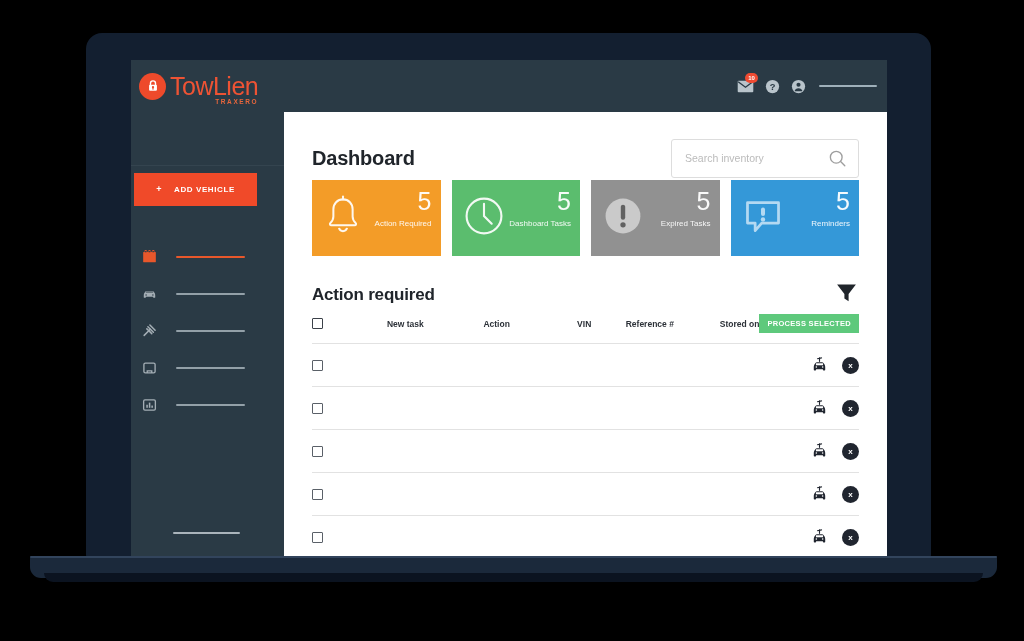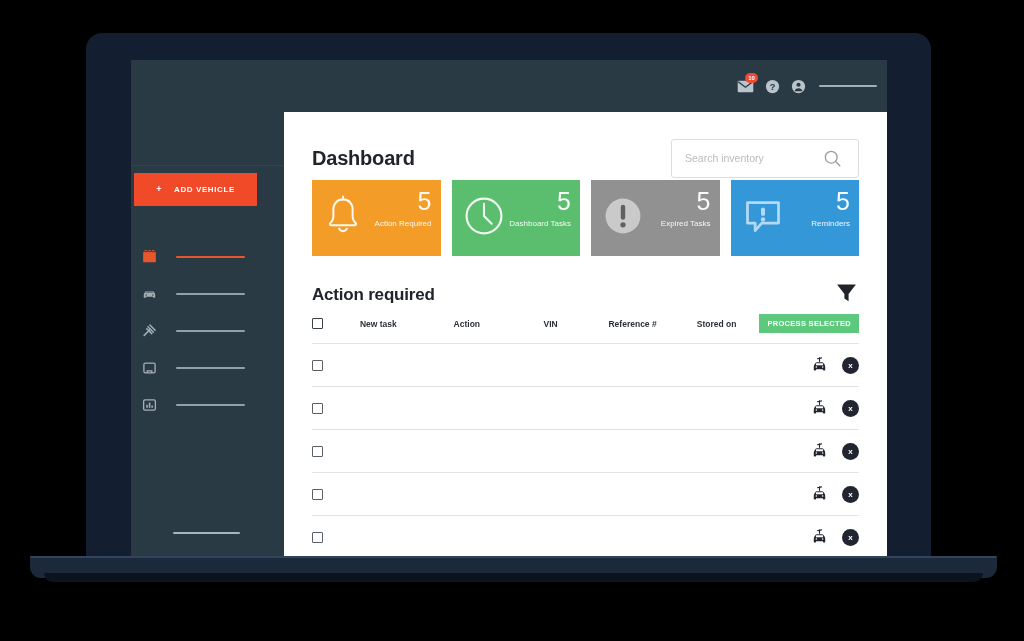--- a/index.html
+++ b/index.html
@@ -249,20 +249,21 @@
     letter-spacing: -0.2px;
   }
   .search-box {
     width: 188px;
     height: 39px;
     border: 1px solid #dddddd;
     border-radius: 3px;
     display: flex;
     align-items: center;
     padding: 0 11px 0 13px;
+    justify-content: space-between;
     background: #ffffff;
     margin-left: 13px;
   }
   .search-input {
     border: none;
     outline: none;
     font-size: 10.5px;
     color: #b5b5b5;
     width: 138px;
     background: transparent;
@@ -320,21 +321,21 @@
     color: #20252b;
     font-weight: bold;
     letter-spacing: -0.2px;
   }
 
   table { width: 100%; border-collapse: collapse; margin-top: 9px; }
   th {
     font-size: 8.5px;
     color: #2c3138;
     font-weight: bold;
-    text-align: center;
+    text-align: right;
     padding-bottom: 10px;
     white-space: nowrap;
   }
   .th-check { width: 22px; }
   .th-newtask { width: 96px; }
   .th-vehicle { width: 92px; }
   .th-vin { width: 88px; }
   .th-ref { width: 86px; }
   .th-stored { width: 90px; }
   .th-action { width: 98px; text-align: right; }
@@ -401,20 +402,34 @@
 
   <div class="laptop-lid"></div>
   <div class="laptop-base"></div>
   <div class="laptop-base-edge"></div>
   <div class="laptop-foot"></div>
 
   <div class="screen">
 
     <div class="sidebar">
 
+      <div class="sidebar-logo-area">
+        <div class="logo-mark">
+          <svg width="16" height="16" viewBox="0 0 24 24" aria-hidden="true">
+            <path d="M8.2 10.2V8.1a3.8 3.8 0 017.6 0v2.1" fill="none" stroke="#ffffff" stroke-width="2.1" stroke-linecap="round"></path>
+            <rect x="6.1" y="10.1" width="11.8" height="9.2" rx="1.6" fill="#ffffff"></rect>
+            <circle cx="12" cy="13.7" r="1.7" fill="#ee4a2b"></circle>
+            <rect x="11.2" y="14.4" width="1.6" height="3.4" rx="0.8" fill="#ee4a2b"></rect>
+          </svg>
+        </div>
+        <div class="logo-text">
+          <div class="logo-word">TowLien</div>
+          <div class="logo-sub">TRAXERO</div>
+        </div>
+      </div>
 
       <div class="sidebar-divider"></div>
 
       <button class="add-vehicle-btn">
         <span class="add-vehicle-plus">+</span>
         <span>ADD VEHICLE</span>
       </button>
 
       <div class="nav-list">
 

